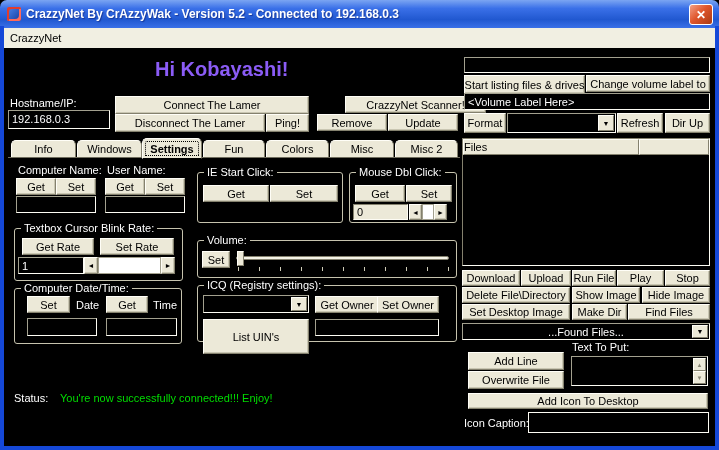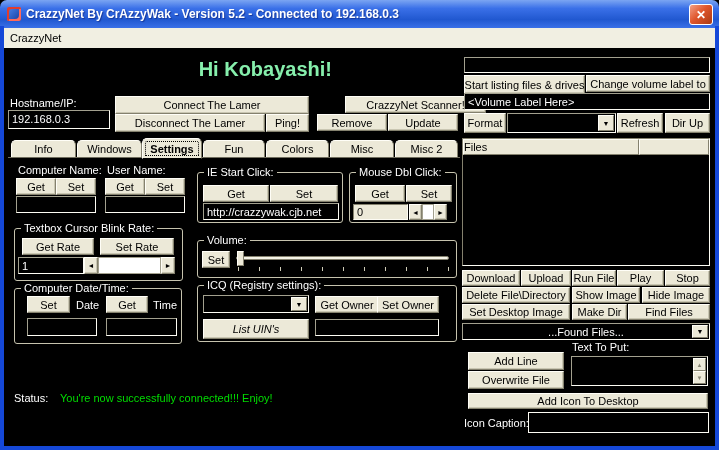--- a/index.html
+++ b/index.html
@@ -55,22 +55,22 @@
   .lv { position:absolute; background:#000; border:1px solid; border-color:#84816e #fdfcf4 #fdfcf4 #84816e; }
   .lvh { position:absolute; top:0; height:16px; background:#ece9d8; color:#000; display:flex; align-items:center;
     border:1px solid; border-color:#fffef7 #84816e #84816e #fffef7; }
   .slider-track { position:absolute; height:4px; background:#f4f2e6; border:1px solid #84816e; border-radius:2px; }
   .slider-thumb { position:absolute; width:7px; height:15px; background:#ece9d8;
     border:1px solid; border-color:#fffef7 #84816e #84816e #fffef7; }
   .ticks { position:absolute; height:4px;
     background-image:repeating-linear-gradient(90deg,#cfccb8 0 1px,transparent 1px 21px); }
   .spin { position:absolute; width:13px; height:13px; background:#ece9d8; color:#8a8876; font-size:6px;
     border:1px solid; border-color:#fffef7 #84816e #84816e #fffef7; display:flex; align-items:center; justify-content:center; }
-  .greeting { position:absolute; left:172px; top:58px; width:160px; text-align:right;
-    color:#86efac; font-size:20px; font-weight:bold; white-space:nowrap; }
+  .greeting { position:absolute; left:155px; top:58px; width:160px; text-align:left;
+    color:#8b5cf6; font-size:20px; font-weight:bold; white-space:nowrap; }
   .status-msg { position:absolute; color:#00dd00; white-space:nowrap; }
 </style>
 </head>
 <body>
 
 <div id="window">
 
   <div class="titlebar">
     <div class="app-icon"></div>
     <div class="title-text">CrazzyNet By CrAzzyWak - Version 5.2 - Connected to 192.168.0.3</div>
@@ -138,21 +138,20 @@
   <div class="btn" style="left:106px;top:296px;width:42px;height:17px;">Get</div>
   <div class="lbl" style="left:153px;top:299px;">Time</div>
   <div class="inp" style="left:27px;top:318px;width:70px;height:18px;"></div>
   <div class="inp" style="left:106px;top:318px;width:71px;height:18px;"></div>
 
   <div class="group" style="left:197px;top:172px;width:146px;height:51px;">
     <div class="gl">IE Start Click:</div>
   </div>
   <div class="btn" style="left:203px;top:185px;width:66px;height:17px;">Get</div>
   <div class="btn" style="left:270px;top:185px;width:68px;height:17px;">Set</div>
-  <div class="inp" style="left:203px;top:203px;width:136px;height:17px;">http://crazzywak.cjb.net</div>
 
   <div class="group" style="left:349px;top:172px;width:108px;height:51px;">
     <div class="gl">Mouse Dbl Click:</div>
   </div>
   <div class="btn" style="left:355px;top:185px;width:50px;height:17px;">Get</div>
   <div class="btn" style="left:406px;top:185px;width:46px;height:17px;">Set</div>
   <div class="inp-light" style="left:353px;top:204px;width:55px;height:16px;">0</div>
   <div class="btn sb" style="left:409px;top:204px;width:13px;height:16px;">◄</div>
   <div class="track" style="left:422px;top:204px;width:12px;height:16px;"></div>
   <div class="btn sb" style="left:434px;top:204px;width:13px;height:16px;">►</div>
@@ -167,21 +166,21 @@
 
   <div class="group" style="left:197px;top:285px;width:260px;height:57px;">
     <div class="gl">ICQ (Registry settings):</div>
   </div>
   <div class="combo" style="left:203px;top:295px;width:106px;height:18px;">
     <span></span>
     <span class="combo-arrow">▼</span>
   </div>
   <div class="btn" style="left:315px;top:296px;width:64px;height:17px;">Get Owner</div>
   <div class="btn" style="left:377px;top:296px;width:62px;height:17px;">Set Owner</div>
-  <div class="btn" style="left:203px;top:319px;width:106px;height:20px;font-style:italic;">List UIN's</div>
+  <div class="btn" style="left:203px;top:319px;width:106px;height:35px;">List UIN's</div>
   <div class="inp" style="left:315px;top:319px;width:124px;height:17px;"></div>
 
   <div class="lv" style="left:462px;top:138px;width:248px;height:128px;">
     <div class="lvh" style="left:0;width:176px;">Files</div>
     <div class="lvh" style="left:176px;width:70px;"></div>
   </div>
 
   <div class="btn" style="left:462px;top:270px;width:58px;height:16px;">Download</div>
   <div class="btn" style="left:521px;top:270px;width:50px;height:16px;">Upload</div>
   <div class="btn" style="left:572px;top:270px;width:44px;height:16px;">Run File</div>

